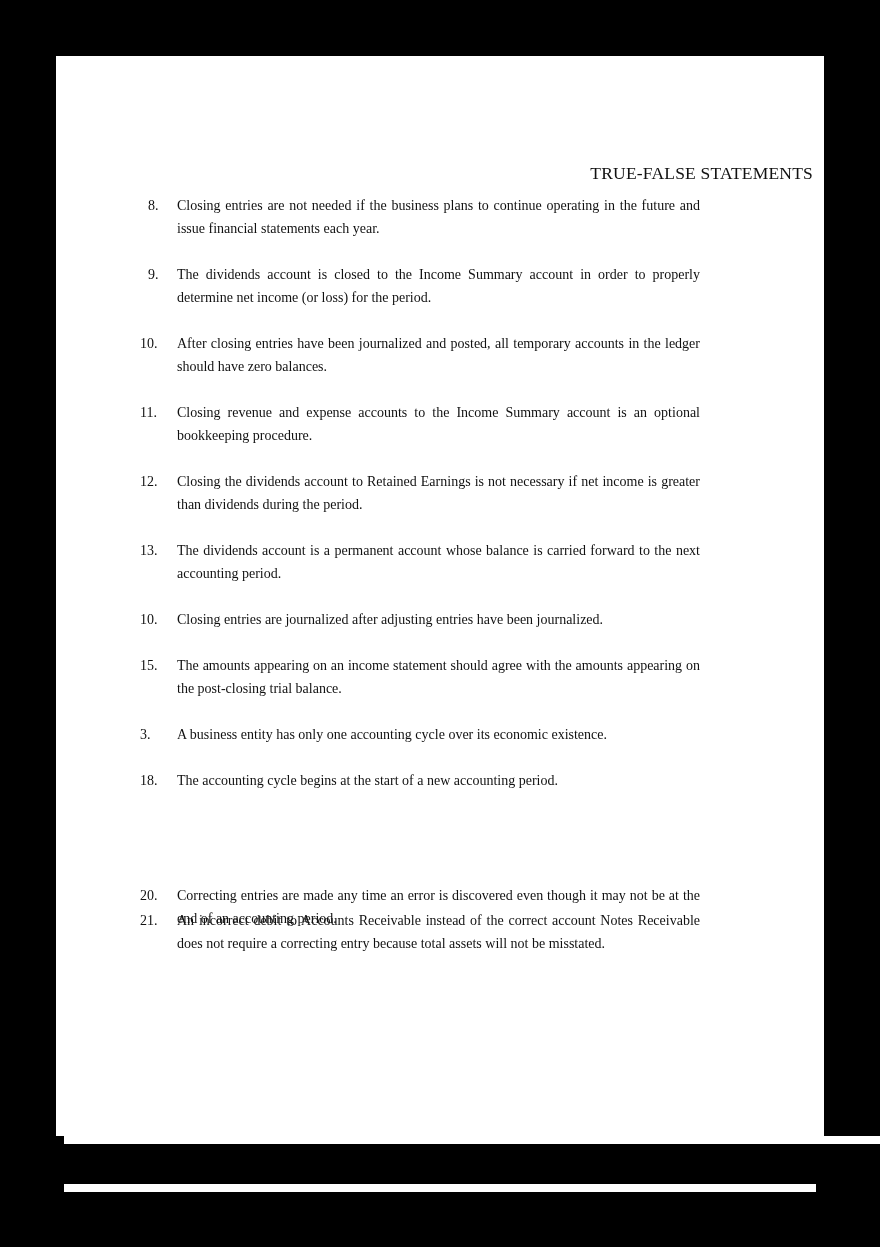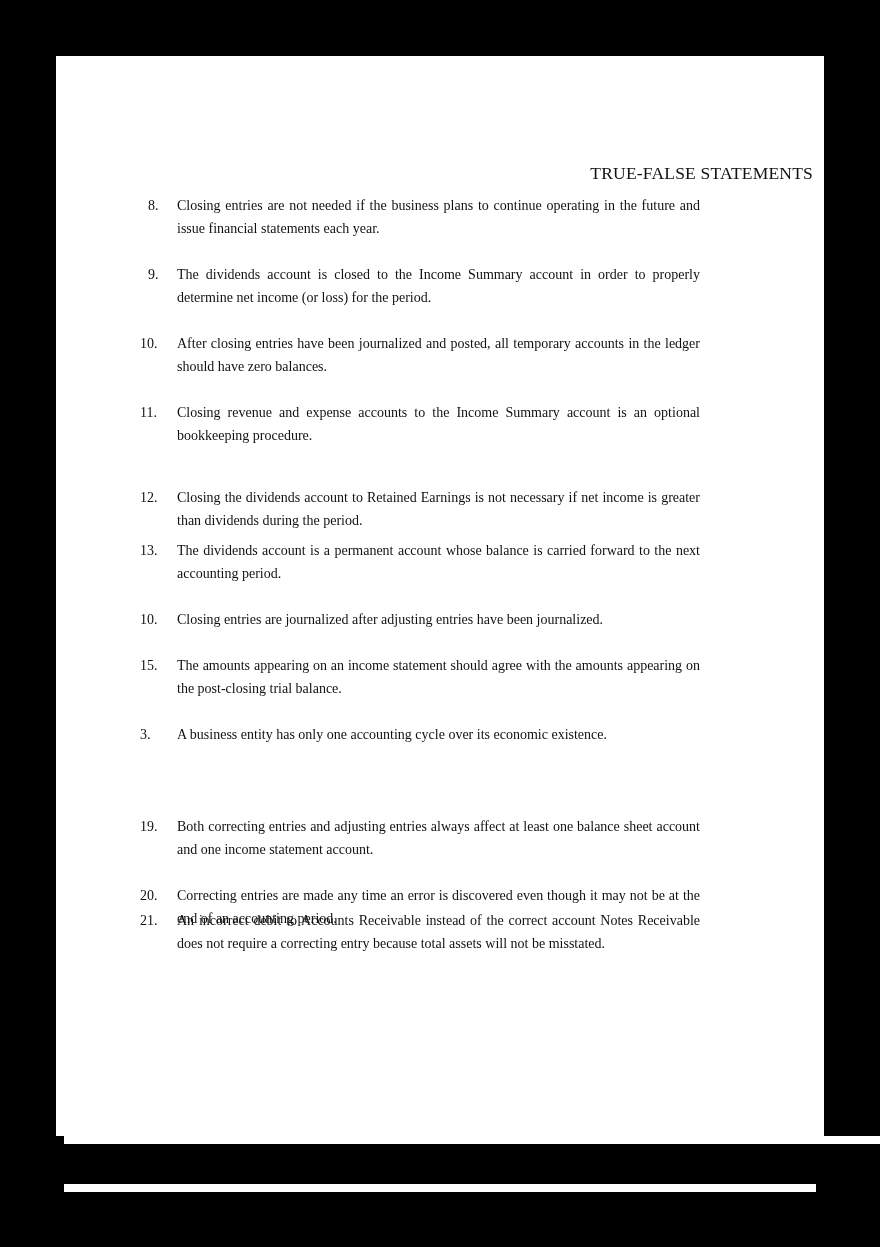--- a/index.html
+++ b/index.html
@@ -41,43 +41,43 @@
     <div class="txt">The dividends account is closed to the Income Summary account in order to properly determine net income (or loss) for the period.</div>
   </div>
   <div class="item" style="top:276px;">
     <span class="num">10.</span>
     <div class="txt">After closing entries have been journalized and posted, all temporary accounts in the ledger should have zero balances.</div>
   </div>
   <div class="item" style="top:345px;">
     <span class="num">11.</span>
     <div class="txt">Closing revenue and expense accounts to the Income Summary account is an optional bookkeeping procedure.</div>
   </div>
-  <div class="item" style="top:414px;margin-top:16px;">
+  <div class="item" style="top:414px;">
     <span class="num">12.</span>
     <div class="txt">Closing the dividends account to Retained Earnings is not necessary if net income is greater than dividends during the period.</div>
   </div>
   <div class="item" style="top:483px;">
     <span class="num">13.</span>
     <div class="txt">The dividends account is a permanent account whose balance is carried forward to the next accounting period.</div>
   </div>
   <div class="item" style="top:552px;">
     <span class="num">10.</span>
     <div class="txt">Closing entries are journalized after adjusting entries have been journalized.</div>
   </div>
   <div class="item" style="top:598px;">
     <span class="num">15.</span>
     <div class="txt">The amounts appearing on an income statement should agree with the amounts appearing on the post-closing trial balance.</div>
   </div>
   <div class="item" style="top:667px;">
     <span class="num">3.</span>
     <div class="txt">A business entity has only one accounting cycle over its economic existence.</div>
   </div>
-  <div class="item" style="top:759px;">
-    <span class="num">19.</span>
-    <div class="txt">Both correcting entries and adjusting entries always affect at least one balance sheet account and one income statement account.</div>
+  <div class="item" style="top:713px;">
+    <span class="num">18.</span>
+    <div class="txt">The accounting cycle begins at the start of a new accounting period.</div>
   </div>
   <div class="item" style="top:828px;">
     <span class="num">20.</span>
     <div class="txt">Correcting entries are made any time an error is discovered even though it may not be at the end of an accounting period.</div>
   </div>
   <div class="item" style="top:853px;">
     <span class="num">21.</span>
     <div class="txt">An incorrect debit to Accounts Receivable instead of the correct account Notes Receivable does not require a correcting entry because total assets will not be misstated.</div>
   </div>
 </div>

